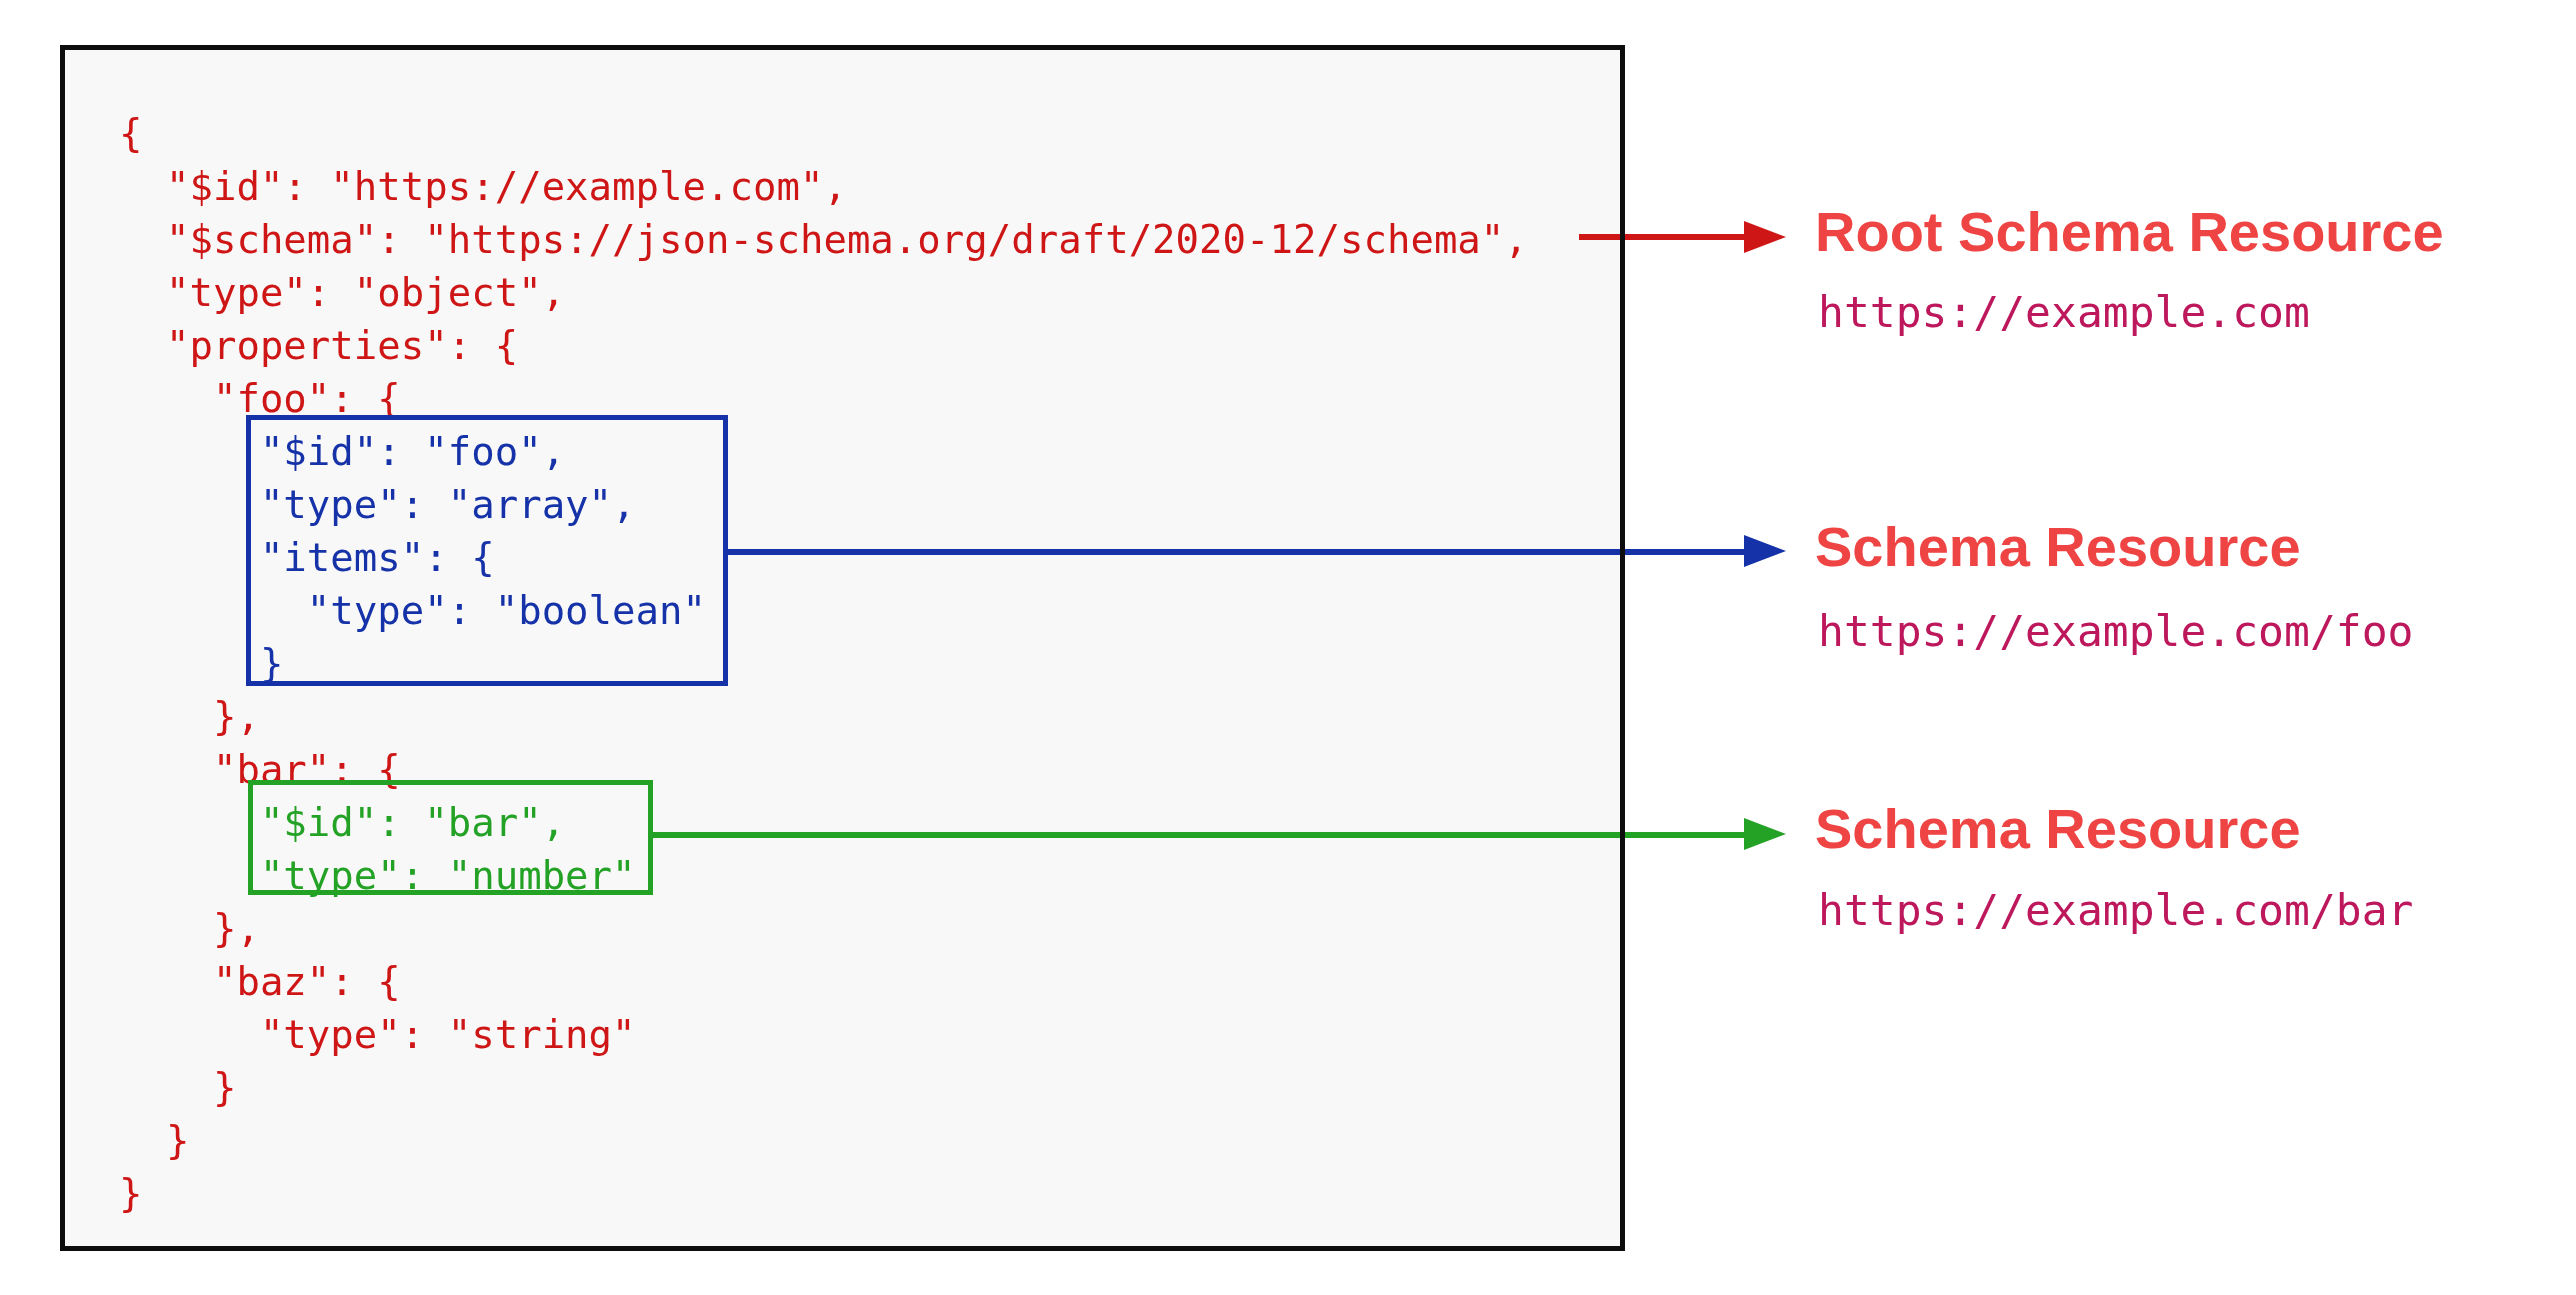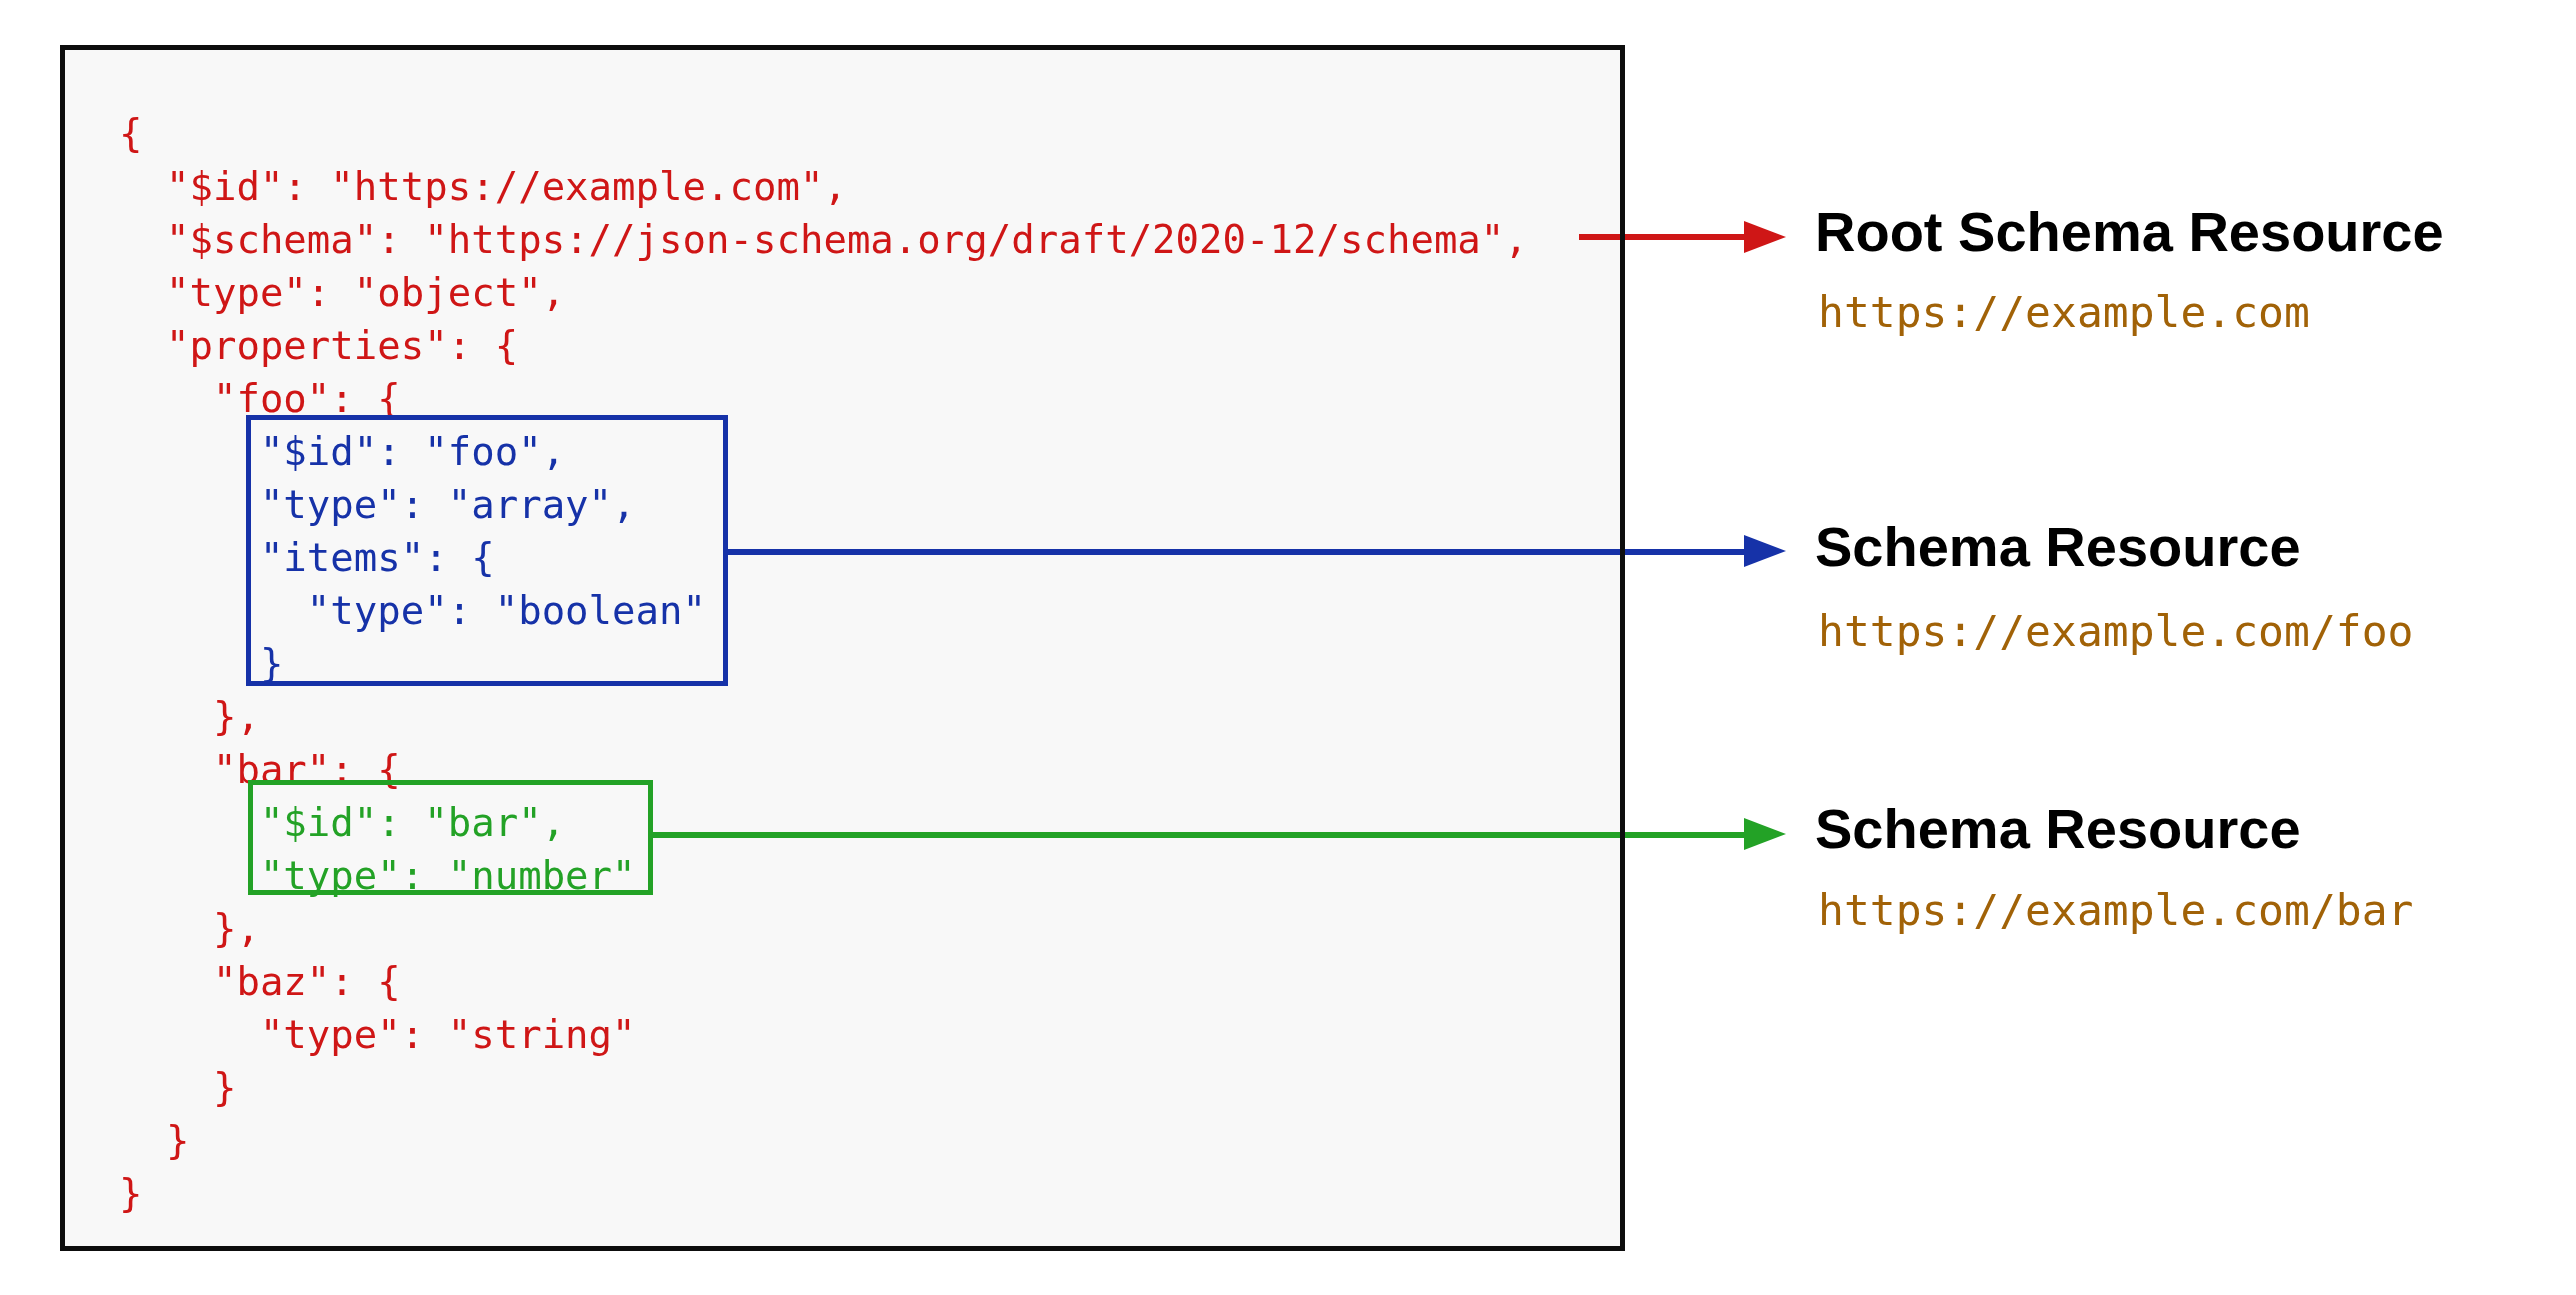--- a/index.html
+++ b/index.html
@@ -74,30 +74,30 @@
   .arrow.green .head  { left: 1744px; top: 818px; border-left: 42px solid var(--green); }
 
   
   .annot-title {
     position: absolute;
     left: 1815px;
     font-family: "Liberation Sans", sans-serif;
     font-weight: bold;
     font-size: 56px;
     line-height: 65px;
-    color: #000000;
+    color: #ef4444;
     white-space: nowrap;
   }
   .annot-uri {
     position: absolute;
     left: 1818px;
     font-family: "DejaVu Sans Mono", monospace;
     font-size: 43px;
     line-height: 58px;
-    color: #a16207;
+    color: #be185d;
     white-space: nowrap;
   }
   .annot-title.t1 { top: 199px; }
   .annot-uri.u1   { top: 283px; }
   .annot-title.t2 { top: 514px; }
   .annot-uri.u2   { top: 602px; }
   .annot-title.t3 { top: 796px; }
   .annot-uri.u3   { top: 881px; text-align: center; }
 </style>
 </head>

